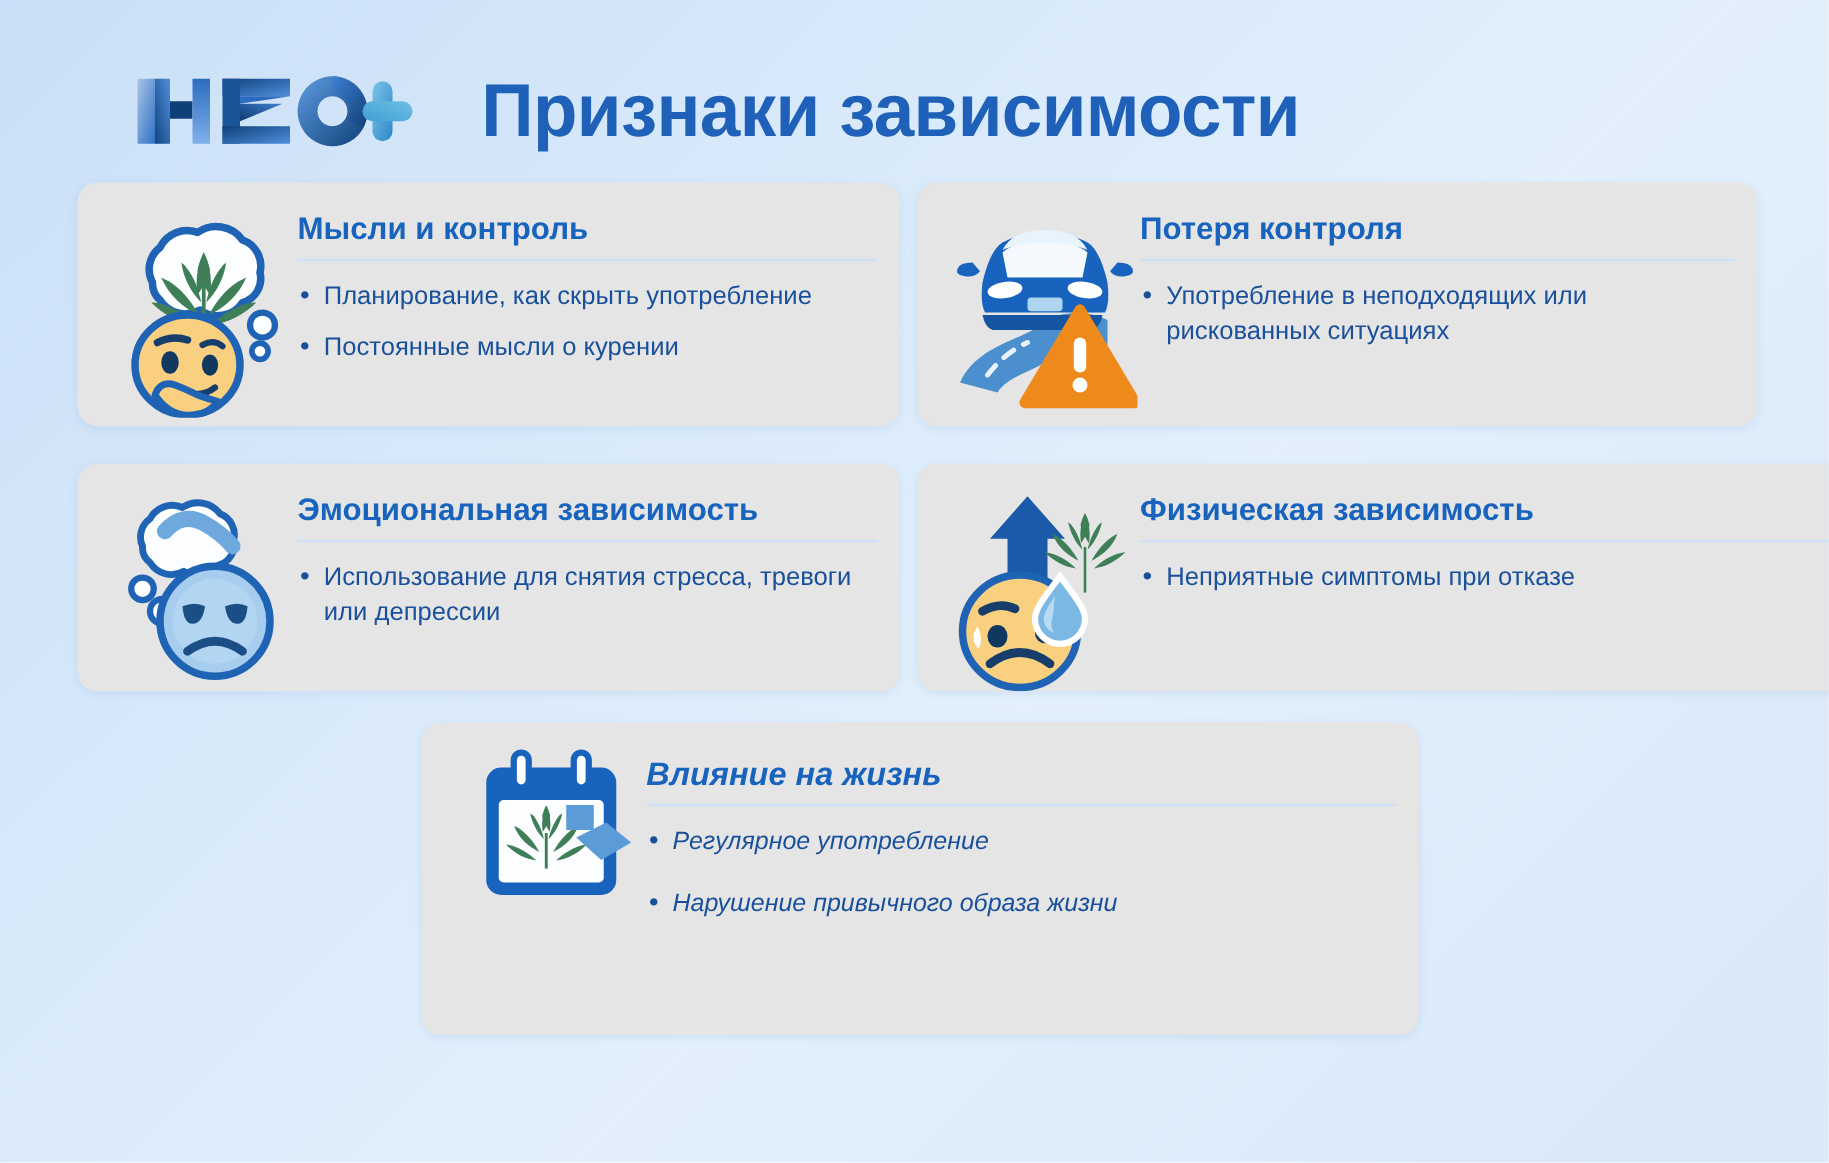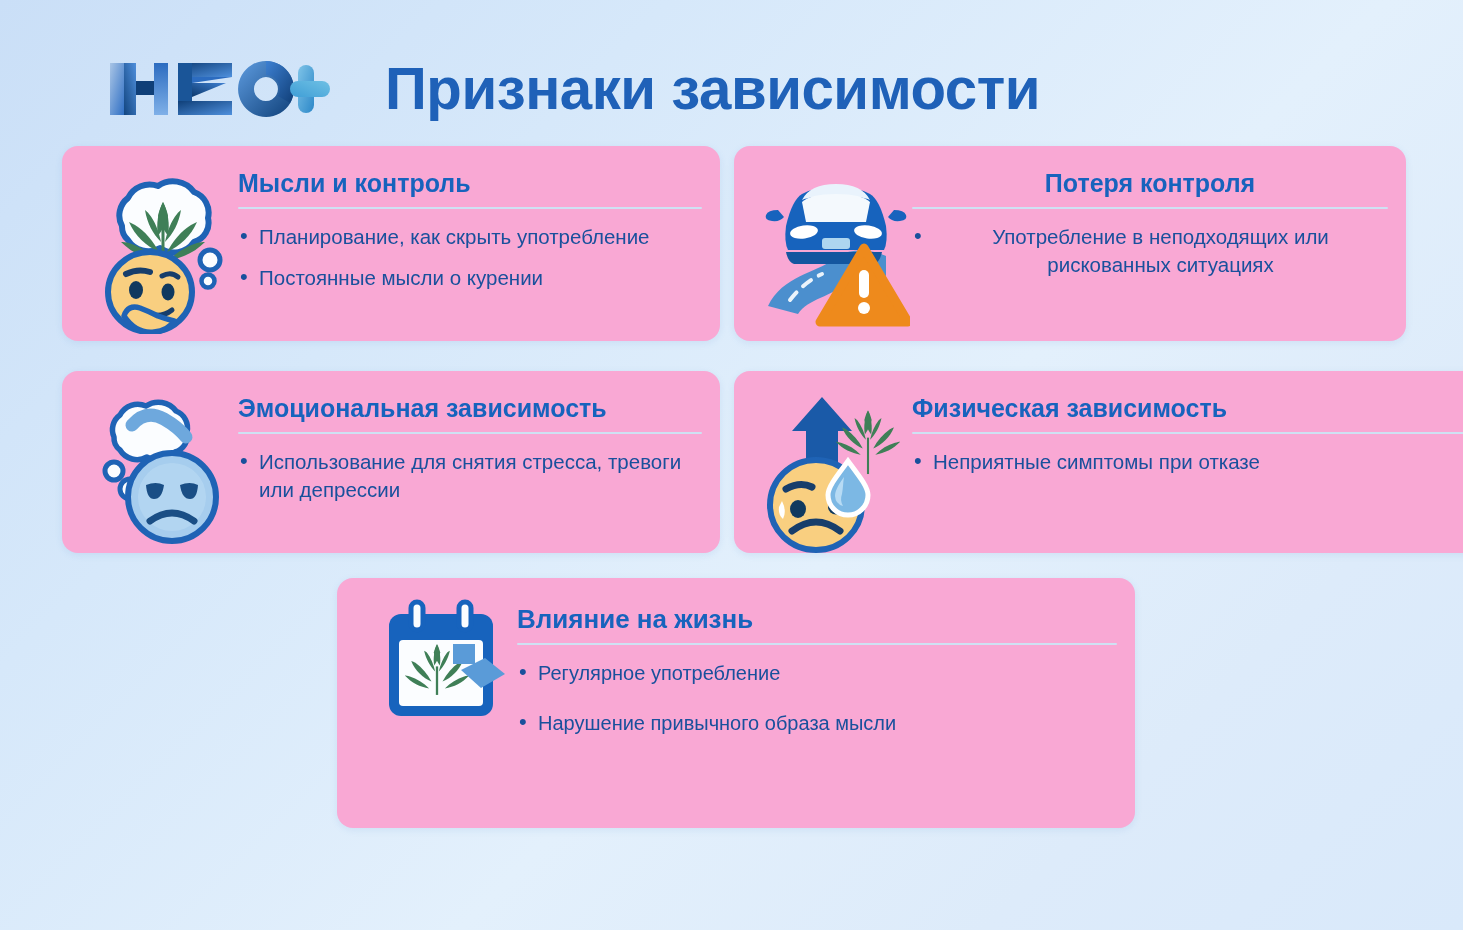--- a/index.html
+++ b/index.html
@@ -47,21 +47,21 @@
     white-space: nowrap;
     line-height: 80px;
     font-family: "Liberation Sans", "DejaVu Sans", sans-serif;
     transform: scaleX(0.97);
     transform-origin: left center;
   }
 
   
   .card {
     position: absolute;
-    background: #f9a8d4;
+    background: #e5e5e5;
     border-radius: 16px;
     box-shadow: 0 2px 7px rgba(86,140,200,0.13);
     box-sizing: border-box;
     overflow: hidden;
   }
   .card-inner {
     position: relative;
     width: 100%;
     height: 100%;
   }
@@ -117,24 +117,24 @@
     font-size: 22px;
     line-height: 28px;
   }
   ul.bullets.spaced li { margin-bottom: 22px; }
 
   
   #card-thoughts  { left: 62px;  top: 146px; width: 658px; height: 195px; }
   #card-control   { left: 734px; top: 146px; width: 672px; height: 195px; }
   #card-emotional { left: 62px;  top: 371px; width: 658px; height: 182px; }
   #card-physical  { left: 734px; top: 371px; width: 796px; height: 182px; }
-  #card-life      { left: 337px; top: 578px; width: 798px; height: 250px; }
+  #card-life      { left: 337px; top: 578px; width: 798px; height: 250px; font-style: italic; }
 
   #card-thoughts  .card-body { left: 176px; }
-  #card-control   .card-body { left: 178px; text-align: center; }
+  #card-control   .card-body { left: 178px; }
   #card-emotional .card-body { left: 176px; }
   #card-physical  .card-body { left: 178px; }
   #card-life      .card-body { left: 180px; top: 26px; }
   #card-life .card-icon { left: 38px; top: 20px; width: 140px; height: 130px; }
   #card-life .card-heading { font-size: 26px; }
   #card-life ul.bullets li { font-size: 20px; }
 </style>
 </head>
 <body>
 
@@ -396,19 +396,19 @@
 
           <rect x="78" y="46" width="22" height="20" fill="#5a9bd8"></rect>
           <path d="M86,72 l24,-12 l20,16 l-24,14 Z" fill="#5a9bd8"></path>
         </svg>
       </div>
       <div class="card-body">
         <div class="card-heading">Влияние на жизнь</div>
         <div class="divider"></div>
         <ul class="bullets spaced">
           <li>Регулярное употребление</li>
-          <li>Нарушение привычного образа мысли</li>
+          <li>Нарушение привычного образа жизни</li>
         </ul>
       </div>
     </div>
   </div>
 
 </div>
 
 </body></html>

